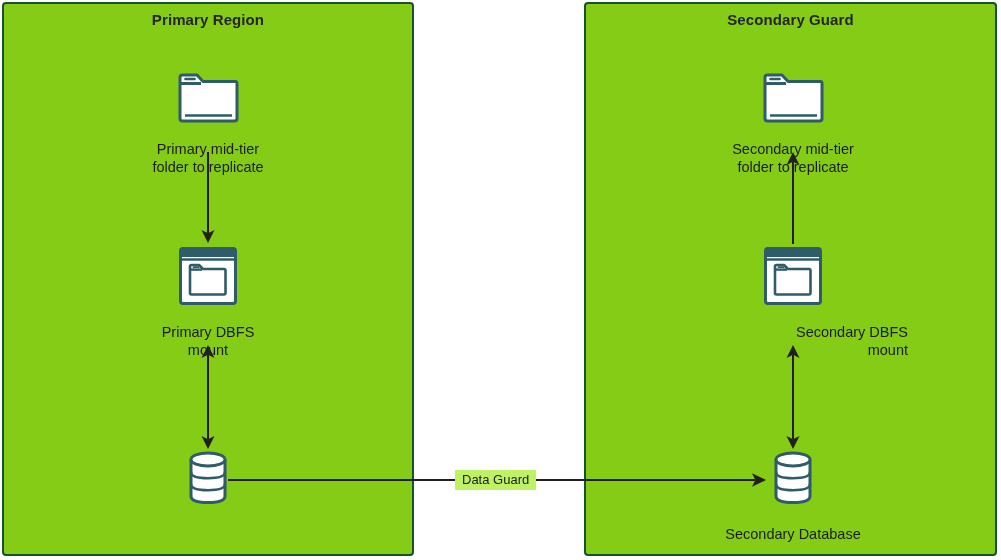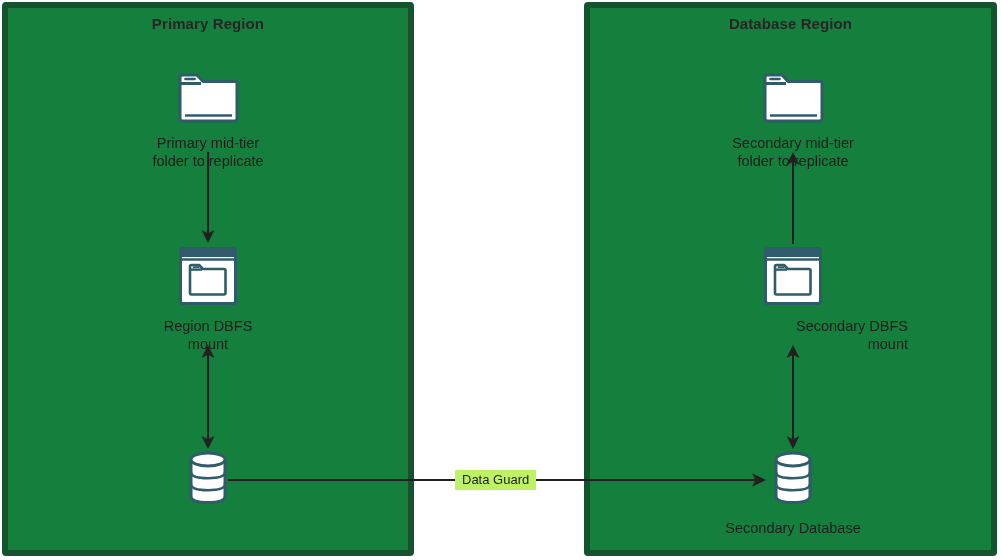--- a/index.html
+++ b/index.html
@@ -16,22 +16,22 @@
     position: relative;
     width: 1001px;
     height: 560px;
     background: #ffffff;
     overflow: hidden;
   }
 
   
   .region-panel {
     position: absolute;
-    background: #15803d;
-    border: 6px solid #14532d;
+    background: #84cc16;
+    border: 2px solid #14532d;
     border-radius: 4px;
     box-sizing: border-box;
   }
   #panel-primary {
     left: 2px;
     top: 2px;
     width: 412px;
     height: 554px;
   }
   #panel-secondary {
@@ -56,21 +56,21 @@
   .node {
     position: absolute;
     width: 230px;
     text-align: center;
   }
   .node-label {
     font-size: 14.5px;
     line-height: 18px;
     color: #1d1d1d;
     white-space: pre-line;
-    margin-top: 10px;
+    margin-top: 16px;
   }
   .icon-wrap {
     display: flex;
     justify-content: center;
     align-items: flex-end;
     height: 62px;
   }
 
   
   #node-primary-folder   { left: 93px;  top: 62px; }
@@ -105,21 +105,21 @@
 </head>
 <body>
 
 <div id="diagram">
 
   <div class="region-panel" id="panel-primary">
     <div class="region-title">Primary Region</div>
   </div>
 
   <div class="region-panel" id="panel-secondary">
-    <div class="region-title">Database Region</div>
+    <div class="region-title">Secondary Guard</div>
   </div>
 
   <div class="node" id="node-primary-folder">
     <div class="icon-wrap">
       <svg width="62" height="52" viewBox="0 0 62 52">
         <path d="M3 12 L3 5.5 Q3 3 5.5 3 L20 3 L26 9.5 L58.5 9.5 Q60 9.5 60 11.5 L60 46.5 Q60 49 57.5 49 L5.5 49 Q3 49 3 46.5 Z" fill="#ffffff" stroke="#2f5b6b" stroke-width="3" stroke-linejoin="round"></path>
         <path d="M3 11.5 L24 11.5" stroke="#2f5b6b" stroke-width="3" stroke-linecap="butt"></path>
         <path d="M8.5 7 L17.5 7" stroke="#2f5b6b" stroke-width="2.6" stroke-linecap="round"></path>
         <path d="M8 43.5 L55 43.5" stroke="#2f5b6b" stroke-width="2.6" stroke-linecap="butt"></path>
       </svg>
@@ -132,21 +132,21 @@
     <div class="icon-wrap">
       <svg width="62" height="62" viewBox="0 0 62 62">
         <rect x="3.5" y="3.5" width="55" height="55" rx="2.5" ry="2.5" fill="#ffffff" stroke="#2f5b6b" stroke-width="3"></rect>
         <path d="M5 8.5 L57 8.5" stroke="#2f5b6b" stroke-width="7" stroke-linecap="butt"></path>
         <path d="M5 14.5 L57 14.5" stroke="#2f5b6b" stroke-width="2.4" stroke-linecap="butt"></path>
         <path d="M13 25 L13 21.5 Q13 20 14.5 20 L22 20 L26 24 L47 24 Q48.5 24 48.5 25.5 L48.5 48 Q48.5 49.5 47 49.5 L14.5 49.5 Q13 49.5 13 48 Z" fill="#ffffff" stroke="#2f5b6b" stroke-width="2.6" stroke-linejoin="round"></path>
         <path d="M13 24.6 L25 24.6" stroke="#2f5b6b" stroke-width="2.4" stroke-linecap="butt"></path>
         <path d="M16.5 22.2 L21.5 22.2" stroke="#2f5b6b" stroke-width="1.8" stroke-linecap="round"></path>
       </svg>
     </div>
-    <div class="node-label">Region DBFS
+    <div class="node-label">Primary DBFS
 mount</div>
   </div>
 
   <div class="node" id="node-primary-db">
     <div class="icon-wrap">
       <svg width="62" height="62" viewBox="0 0 62 62">
         <path d="M14 12.5 L14 49 Q14 55.5 31 55.5 Q48 55.5 48 49 L48 12.5" fill="#ffffff" stroke="#2f5b6b" stroke-width="3" stroke-linejoin="round"></path>
         <ellipse cx="31" cy="12.5" rx="17" ry="6.5" fill="#ffffff" stroke="#2f5b6b" stroke-width="3"></ellipse>
         <path d="M14 25 Q14 31.2 31 31.2 Q48 31.2 48 25" fill="none" stroke="#2f5b6b" stroke-width="2.6"></path>
         <path d="M14 37 Q14 43.2 31 43.2 Q48 43.2 48 37" fill="none" stroke="#2f5b6b" stroke-width="2.6"></path>

